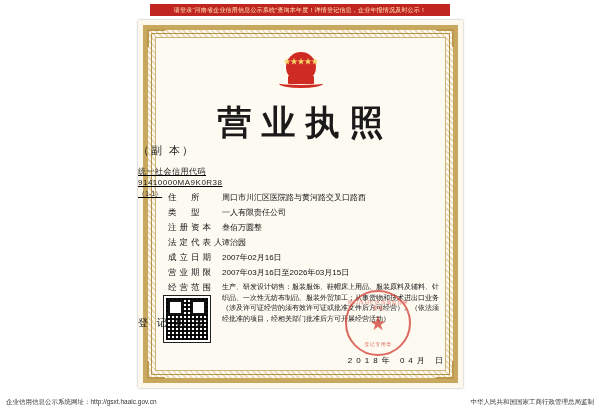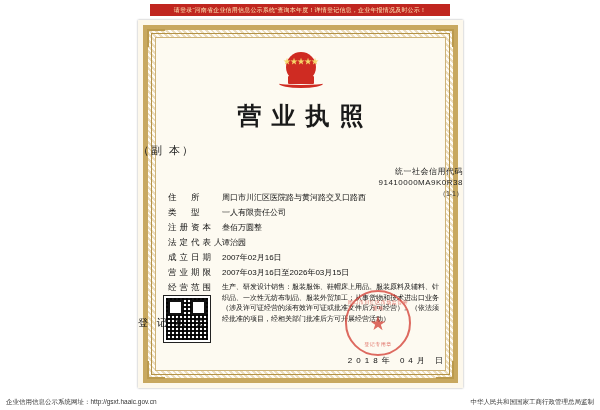--- a/index.html
+++ b/index.html
@@ -136,42 +136,43 @@
   }
 
   
   .title {
     position: absolute;
     top: 80px;
     left: 0; right: 0;
     text-align: center;
     font-family: "DejaVu Serif", "Liberation Serif", serif;
     font-weight: bold;
-    font-size: 24px;
+    font-size: 34px;
     letter-spacing: 10px;
     text-indent: 10px;
     color: #1a1a1a;
   }
   .subtitle {
     position: absolute;
     top: 123px;
     left: 0; right: 0;
     text-align: left;
     font-size: 11px;
     letter-spacing: 2px;
     color: #222;
   }
 
   
   .code-block {
     position: absolute;
     top: 147px;
     left: 0; right: 0;
-    text-align: right;
+    text-align: left;
     line-height: 1.35;
+    text-decoration: underline;
   }
   .code-label {
     font-size: 8px;
     color: #222;
     letter-spacing: .5px;
   }
   .code-sub {
     font-size: 7px;
     color: #333;
   }

